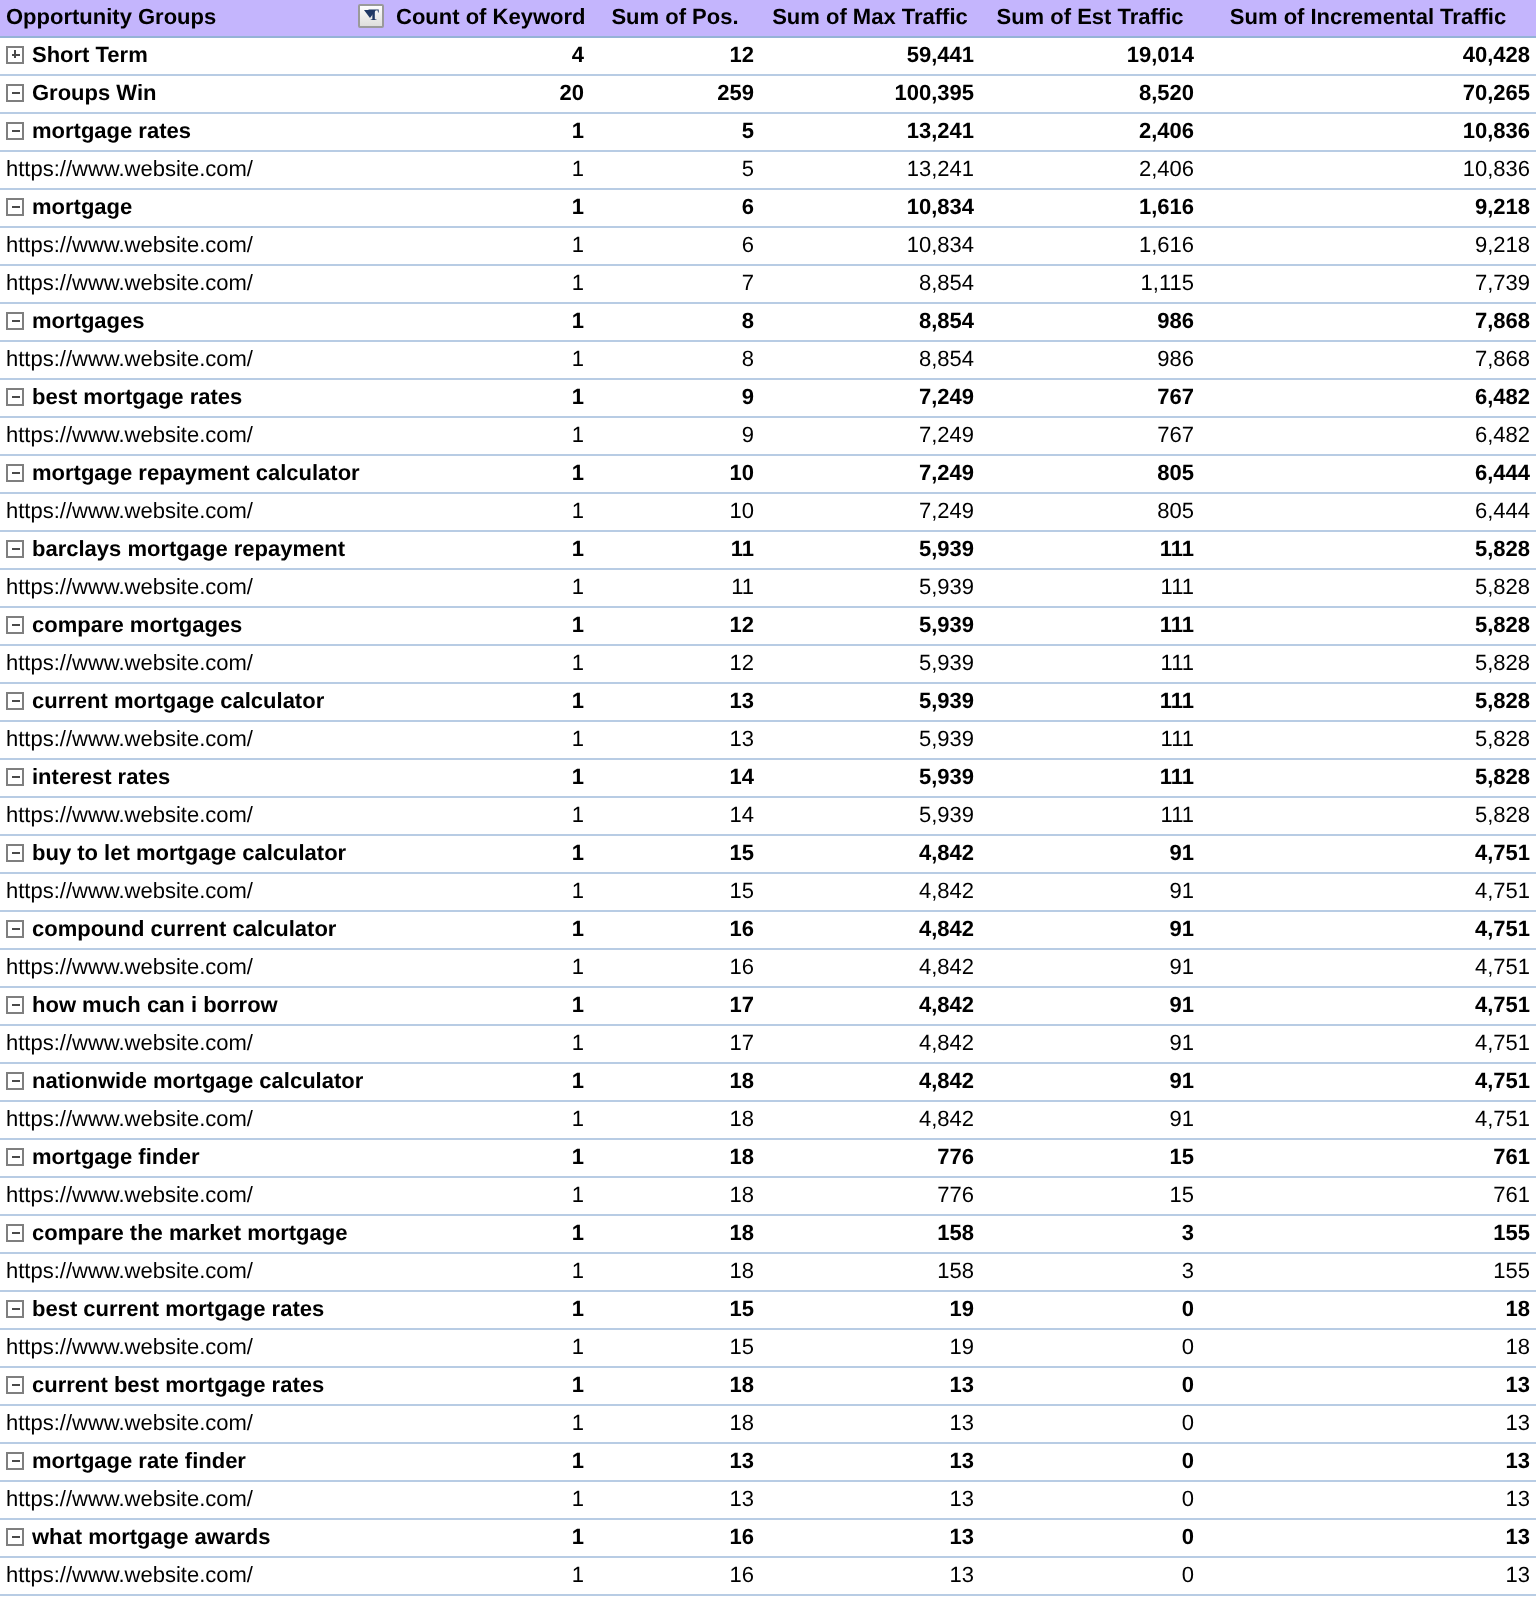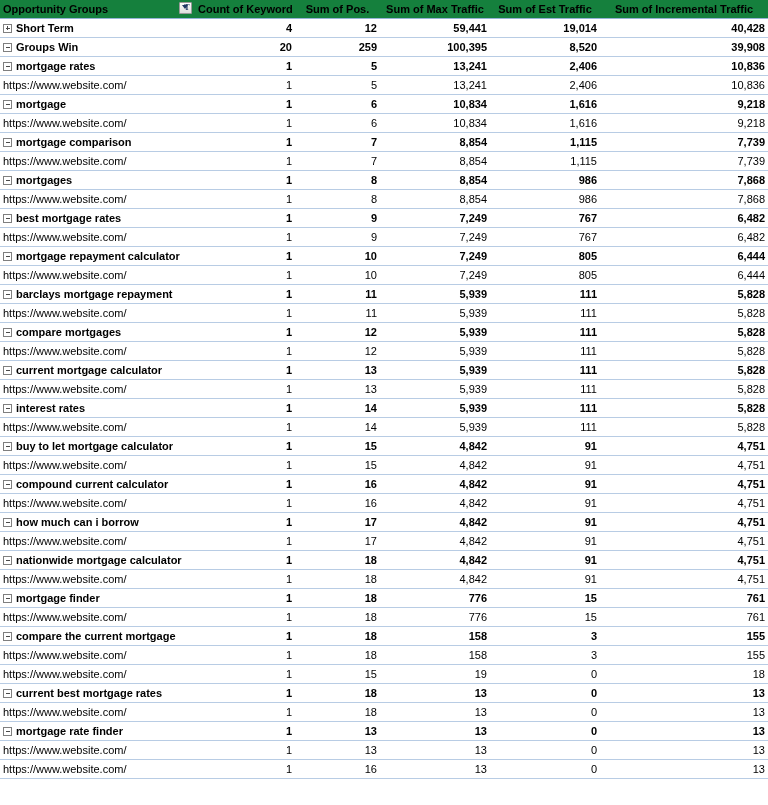--- a/index.html
+++ b/index.html
@@ -17,21 +17,21 @@
   }
 
   #pivot-table {
     width: 768px;
     border-collapse: collapse;
     table-layout: fixed;
   }
 
   
   #pivot-table thead th {
-    background: #15803d;
+    background: #c4b5fd;
     font-weight: bold;
     font-size: 11px;
     padding: 1px 3px 2px 3px;
     border-bottom: 1.5px solid #95b3d7;
     vertical-align: bottom;
     white-space: nowrap;
     line-height: 14px;
     height: 15px;
     margin-left: 24px;
   }
@@ -153,21 +153,21 @@
         <td class="c-num"><span>59,441</span></td>
         <td class="c-num"><span>19,014</span></td>
         <td class="c-num"><span>40,428</span></td>
       </tr>
       <tr class="lvl0">
         <td class="c-label"><span class="pm-box"></span><span class="lbl-txt">Groups Win</span></td>
         <td class="c-num"><span>20</span></td>
         <td class="c-num"><span>259</span></td>
         <td class="c-num"><span>100,395</span></td>
         <td class="c-num"><span>8,520</span></td>
-        <td class="c-num"><span>39,908</span></td>
+        <td class="c-num"><span>70,265</span></td>
       </tr>
       <tr class="lvl1">
         <td class="c-label"><span class="pm-box"></span><span class="lbl-txt">mortgage rates</span></td>
         <td class="c-num"><span>1</span></td>
         <td class="c-num"><span>5</span></td>
         <td class="c-num"><span>13,241</span></td>
         <td class="c-num"><span>2,406</span></td>
         <td class="c-num"><span>10,836</span></td>
       </tr>
       <tr class="lvl2">
@@ -187,36 +187,28 @@
         <td class="c-num"><span>9,218</span></td>
       </tr>
       <tr class="lvl2">
         <td class="c-label"><span class="lbl-txt">https://www.website.com/</span></td>
         <td class="c-num"><span>1</span></td>
         <td class="c-num"><span>6</span></td>
         <td class="c-num"><span>10,834</span></td>
         <td class="c-num"><span>1,616</span></td>
         <td class="c-num"><span>9,218</span></td>
       </tr>
-      <tr class="lvl1">
-        <td class="c-label"><span class="pm-box"></span><span class="lbl-txt">mortgage comparison</span></td>
+      <tr class="lvl2">
+        <td class="c-label"><span class="lbl-txt">https://www.website.com/</span></td>
         <td class="c-num"><span>1</span></td>
         <td class="c-num"><span>7</span></td>
         <td class="c-num"><span>8,854</span></td>
         <td class="c-num"><span>1,115</span></td>
         <td class="c-num"><span>7,739</span></td>
       </tr>
-      <tr class="lvl2">
-        <td class="c-label"><span class="lbl-txt">https://www.website.com/</span></td>
-        <td class="c-num"><span>1</span></td>
-        <td class="c-num"><span>7</span></td>
-        <td class="c-num"><span>8,854</span></td>
-        <td class="c-num"><span>1,115</span></td>
-        <td class="c-num"><span>7,739</span></td>
-      </tr>
       <tr class="lvl1">
         <td class="c-label"><span class="pm-box"></span><span class="lbl-txt">mortgages</span></td>
         <td class="c-num"><span>1</span></td>
         <td class="c-num"><span>8</span></td>
         <td class="c-num"><span>8,854</span></td>
         <td class="c-num"><span>986</span></td>
         <td class="c-num"><span>7,868</span></td>
       </tr>
       <tr class="lvl2">
         <td class="c-label"><span class="lbl-txt">https://www.website.com/</span></td>
@@ -396,43 +388,51 @@
       </tr>
       <tr class="lvl2">
         <td class="c-label"><span class="lbl-txt">https://www.website.com/</span></td>
         <td class="c-num"><span>1</span></td>
         <td class="c-num"><span>18</span></td>
         <td class="c-num"><span>776</span></td>
         <td class="c-num"><span>15</span></td>
         <td class="c-num"><span>761</span></td>
       </tr>
       <tr class="lvl1">
-        <td class="c-label"><span class="pm-box"></span><span class="lbl-txt">compare the current mortgage</span></td>
+        <td class="c-label"><span class="pm-box"></span><span class="lbl-txt">compare the market mortgage</span></td>
         <td class="c-num"><span>1</span></td>
         <td class="c-num"><span>18</span></td>
         <td class="c-num"><span>158</span></td>
         <td class="c-num"><span>3</span></td>
         <td class="c-num"><span>155</span></td>
       </tr>
       <tr class="lvl2">
         <td class="c-label"><span class="lbl-txt">https://www.website.com/</span></td>
         <td class="c-num"><span>1</span></td>
         <td class="c-num"><span>18</span></td>
         <td class="c-num"><span>158</span></td>
         <td class="c-num"><span>3</span></td>
         <td class="c-num"><span>155</span></td>
       </tr>
-      <tr class="lvl2">
-        <td class="c-label"><span class="lbl-txt">https://www.website.com/</span></td>
+      <tr class="lvl1">
+        <td class="c-label"><span class="pm-box"></span><span class="lbl-txt">best current mortgage rates</span></td>
         <td class="c-num"><span>1</span></td>
         <td class="c-num"><span>15</span></td>
         <td class="c-num"><span>19</span></td>
         <td class="c-num"><span>0</span></td>
         <td class="c-num"><span>18</span></td>
       </tr>
+      <tr class="lvl2">
+        <td class="c-label"><span class="lbl-txt">https://www.website.com/</span></td>
+        <td class="c-num"><span>1</span></td>
+        <td class="c-num"><span>15</span></td>
+        <td class="c-num"><span>19</span></td>
+        <td class="c-num"><span>0</span></td>
+        <td class="c-num"><span>18</span></td>
+      </tr>
       <tr class="lvl1">
         <td class="c-label"><span class="pm-box"></span><span class="lbl-txt">current best mortgage rates</span></td>
         <td class="c-num"><span>1</span></td>
         <td class="c-num"><span>18</span></td>
         <td class="c-num"><span>13</span></td>
         <td class="c-num"><span>0</span></td>
         <td class="c-num"><span>13</span></td>
       </tr>
       <tr class="lvl2">
         <td class="c-label"><span class="lbl-txt">https://www.website.com/</span></td>
@@ -447,20 +447,28 @@
         <td class="c-num"><span>1</span></td>
         <td class="c-num"><span>13</span></td>
         <td class="c-num"><span>13</span></td>
         <td class="c-num"><span>0</span></td>
         <td class="c-num"><span>13</span></td>
       </tr>
       <tr class="lvl2">
         <td class="c-label"><span class="lbl-txt">https://www.website.com/</span></td>
         <td class="c-num"><span>1</span></td>
         <td class="c-num"><span>13</span></td>
+        <td class="c-num"><span>13</span></td>
+        <td class="c-num"><span>0</span></td>
+        <td class="c-num"><span>13</span></td>
+      </tr>
+      <tr class="lvl1">
+        <td class="c-label"><span class="pm-box"></span><span class="lbl-txt">what mortgage awards</span></td>
+        <td class="c-num"><span>1</span></td>
+        <td class="c-num"><span>16</span></td>
         <td class="c-num"><span>13</span></td>
         <td class="c-num"><span>0</span></td>
         <td class="c-num"><span>13</span></td>
       </tr>
       <tr class="lvl2">
         <td class="c-label"><span class="lbl-txt">https://www.website.com/</span></td>
         <td class="c-num"><span>1</span></td>
         <td class="c-num"><span>16</span></td>
         <td class="c-num"><span>13</span></td>
         <td class="c-num"><span>0</span></td>

